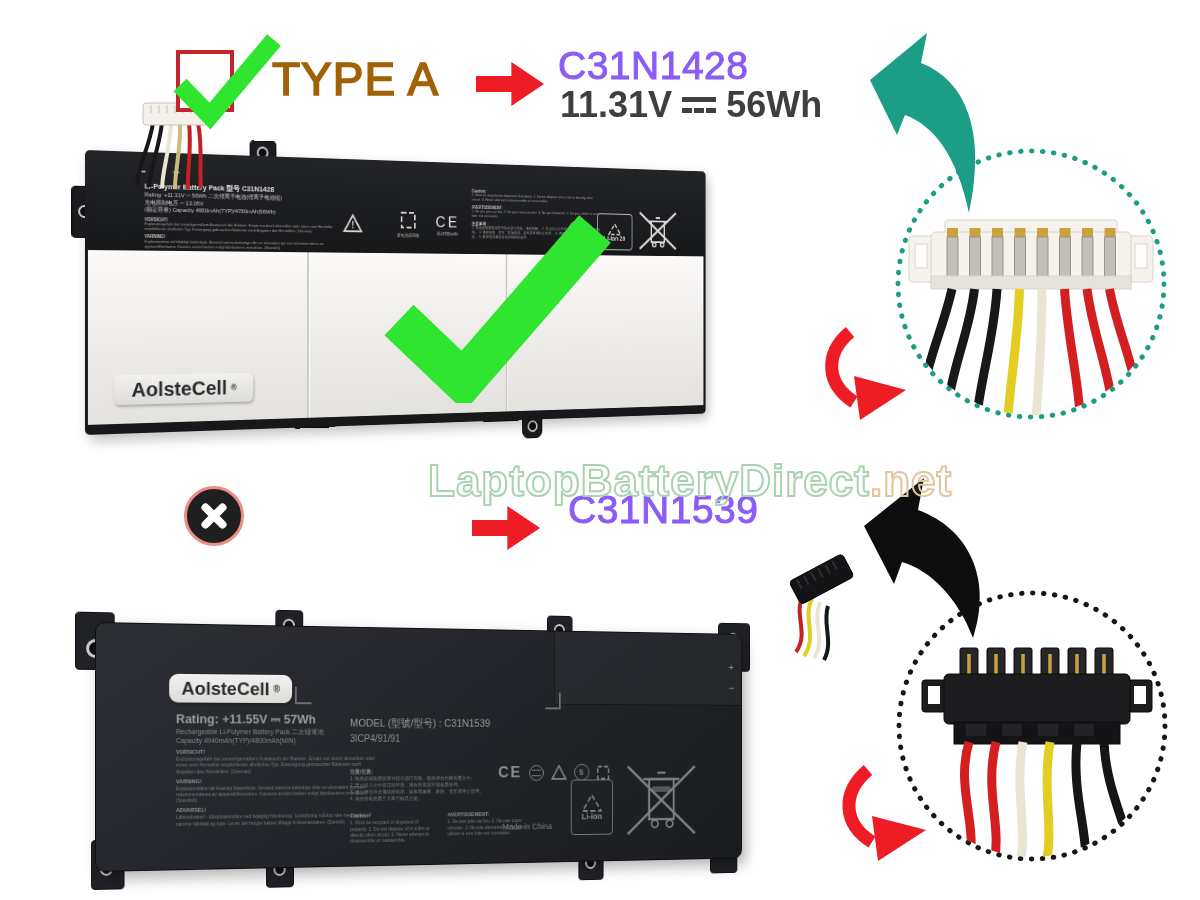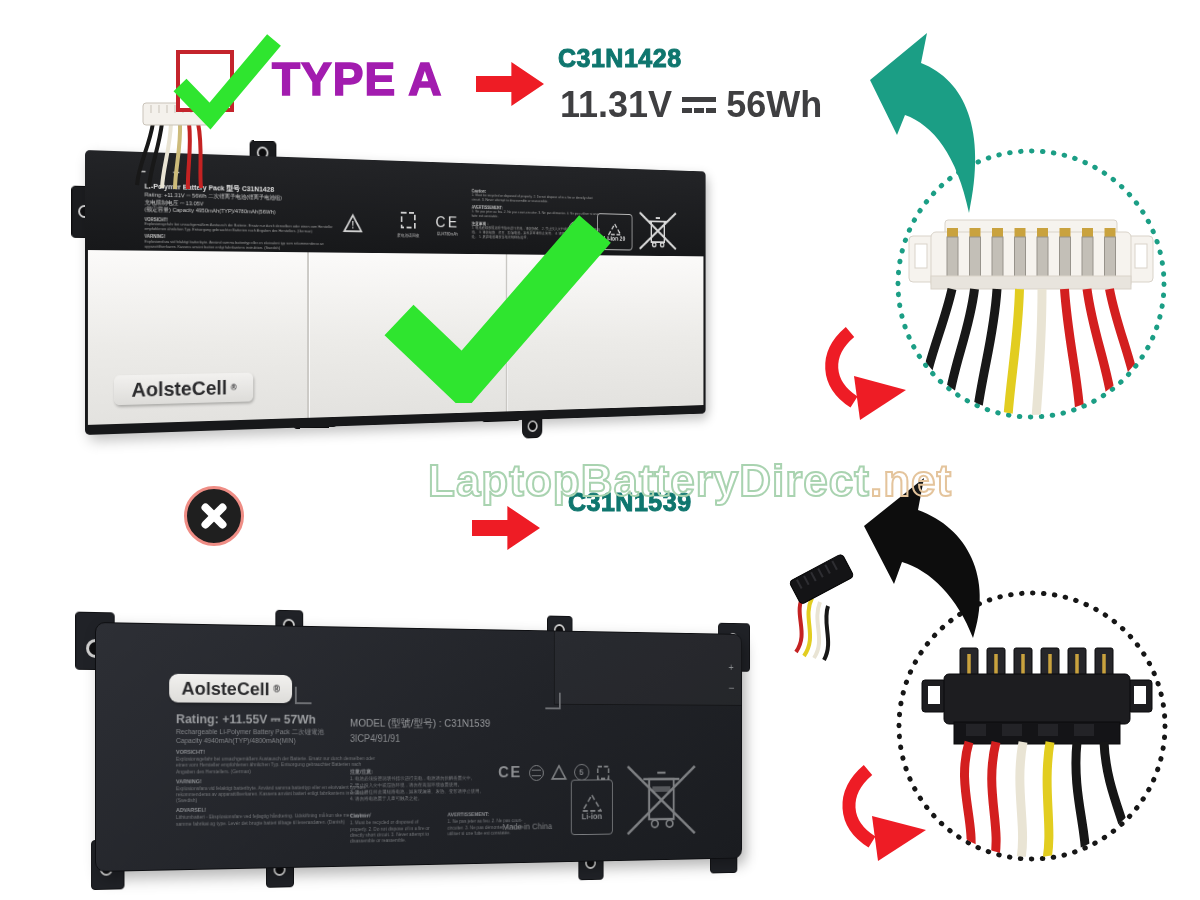--- a/index.html
+++ b/index.html
@@ -1,22 +1,22 @@
 <!DOCTYPE html>
 <html><head>
 <meta charset="utf-8">
 <style>
   html,body{margin:0;padding:0;width:1200px;height:900px;background:#fff;overflow:hidden;
     font-family:"Liberation Sans","DejaVu Sans",sans-serif;}
   .abs{position:absolute;}
   #stage{position:relative;width:1200px;height:900px;background:#fff;}
 
   
-  .type-label{font-weight:bold;-webkit-text-stroke:1.6px currentColor;color:#a21caf;font-size:46px;letter-spacing:1px;text-align:right;}
-  .model-label{font-weight:bold;-webkit-text-stroke:1px currentColor;color:#0f766e;font-size:25px;letter-spacing:0.5px;}
+  .type-label{font-weight:normal;-webkit-text-stroke:1.6px currentColor;color:#a16207;font-size:46px;letter-spacing:1px;text-align:right;}
+  .model-label{font-weight:normal;-webkit-text-stroke:1px currentColor;color:#8b5cf6;font-size:39px;letter-spacing:0.5px;}
   .spec-label{font-weight:bold;color:#3f3f41;font-size:36px;display:flex;align-items:center;gap:10px;}
   .block-arrow{background:#ee1c25;clip-path:polygon(0 32%,52% 32%,52% 0,100% 50%,52% 100%,52% 68%,0 68%);}
   .dc{display:inline-block;width:34px;height:20px;position:relative;}
   .dc::before{content:"";position:absolute;left:0;right:0;top:2px;border-top:5px solid currentColor;}
   .dc::after{content:"";position:absolute;left:0;right:0;bottom:2px;border-top:5px dashed currentColor;}
   .checkbox{border:4px solid #c4242c;background:#fff;}
   .x-badge{width:54px;height:54px;border-radius:50%;background:#1f1f1f;border:3px solid #ef8d85;position:relative;}
   .x-badge span{position:absolute;left:11px;top:23px;width:32px;height:8px;background:#fff;border-radius:4px;}
   .x-badge span:nth-child(1){transform:rotate(45deg);}
   .x-badge span:nth-child(2){transform:rotate(-45deg);}

